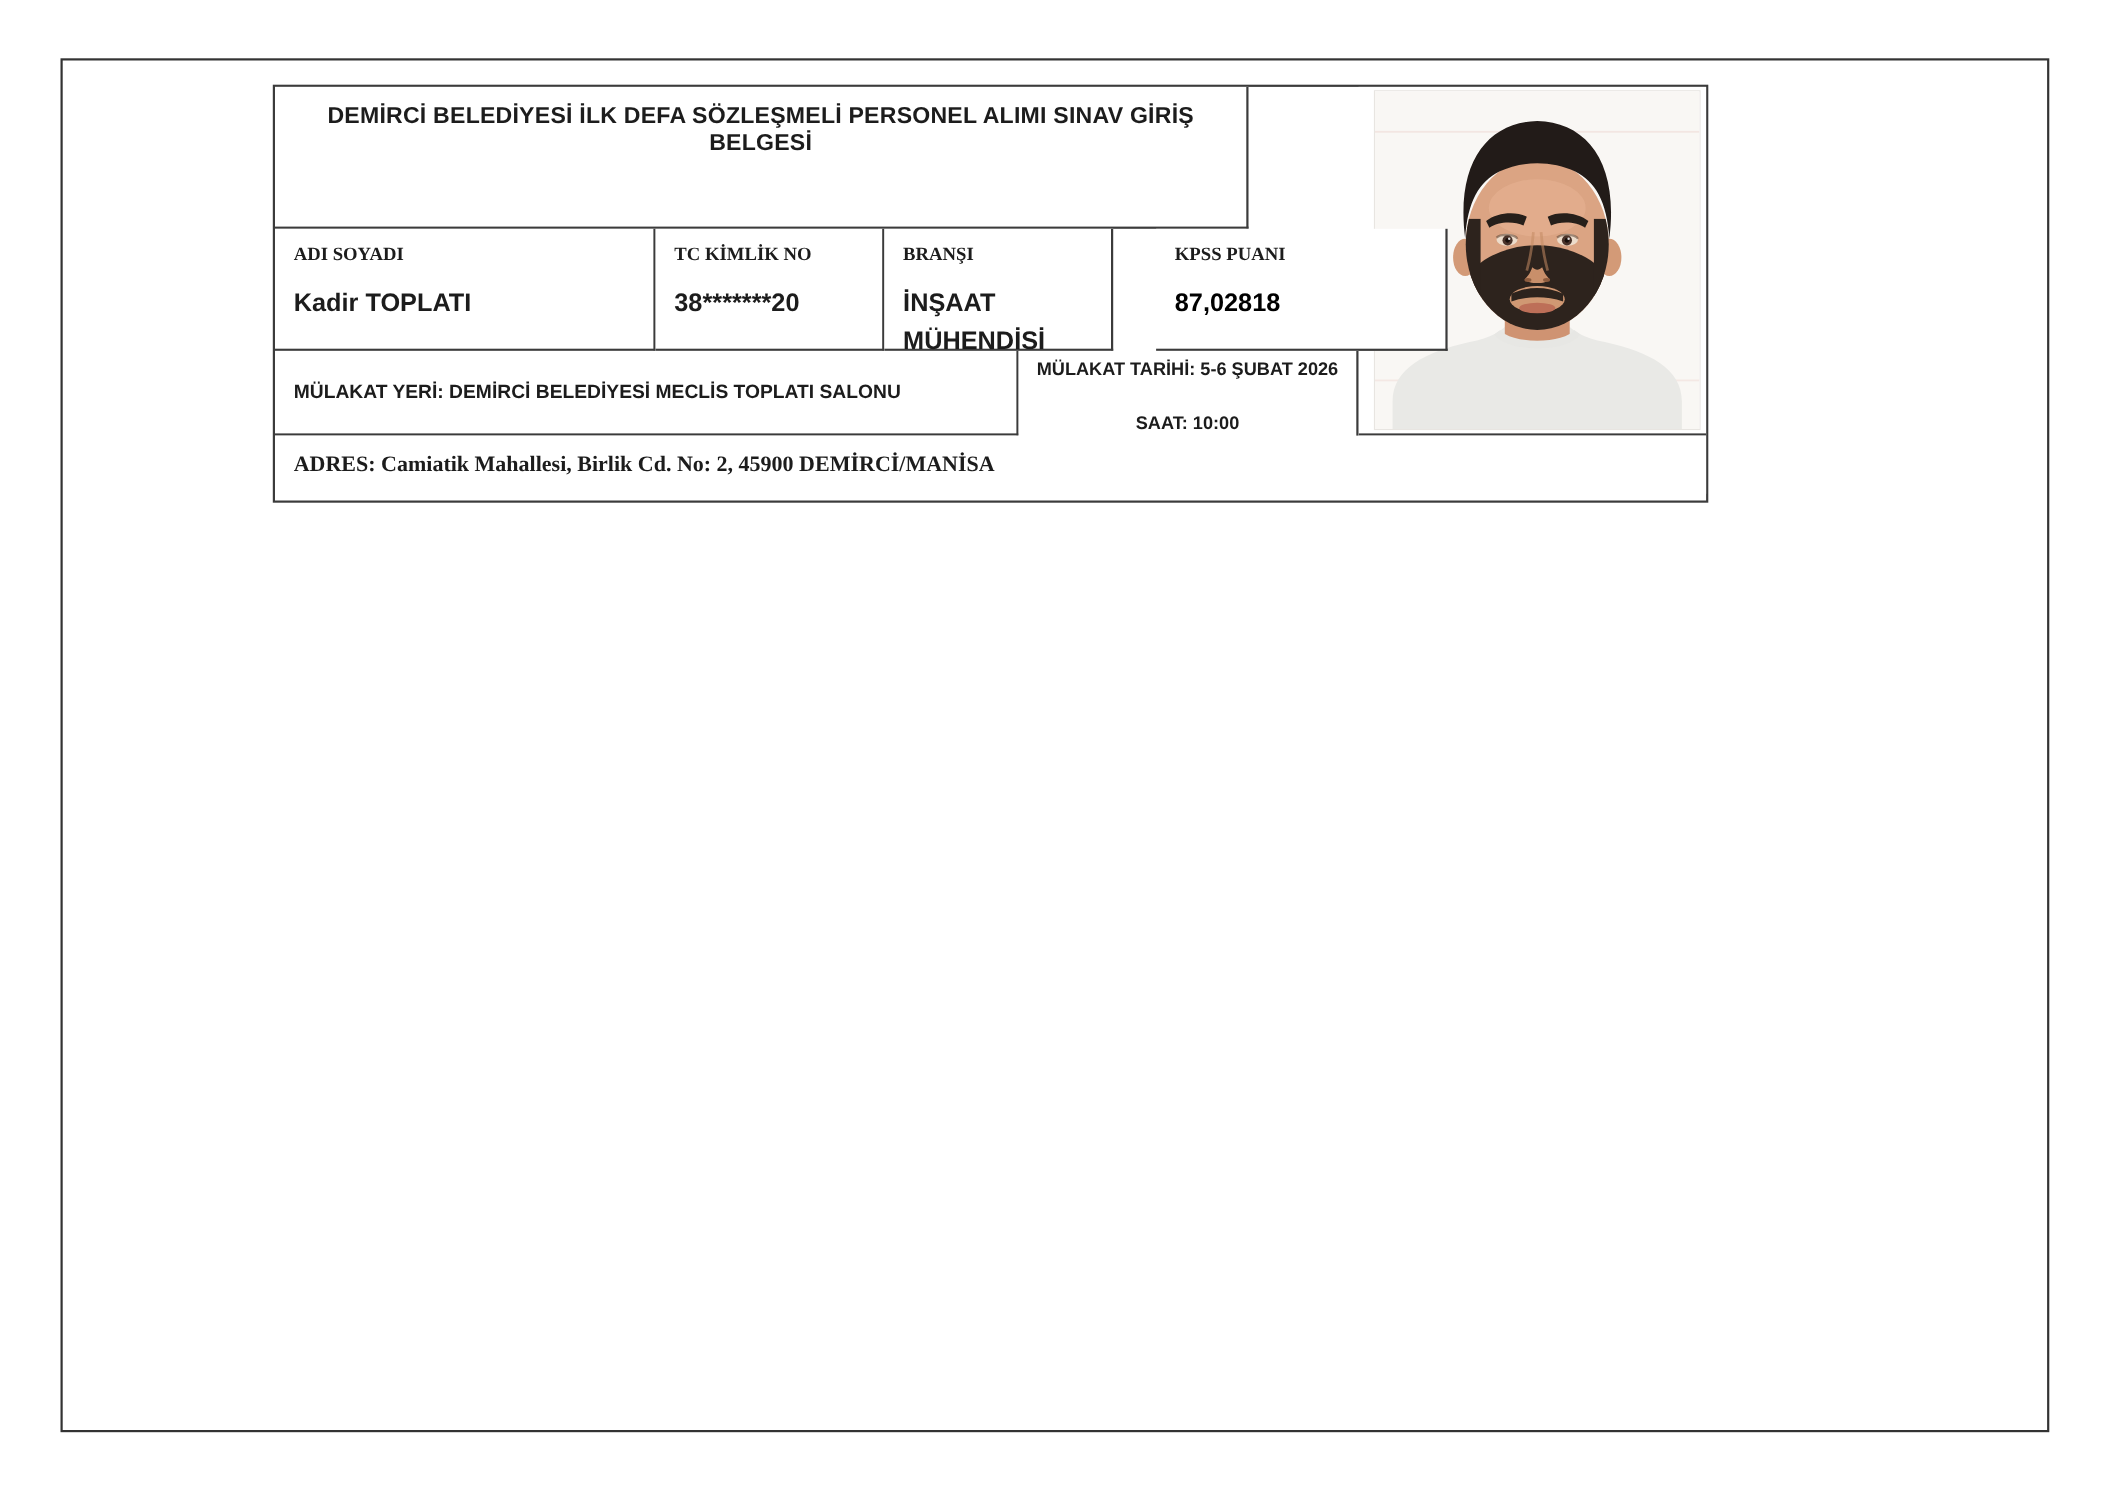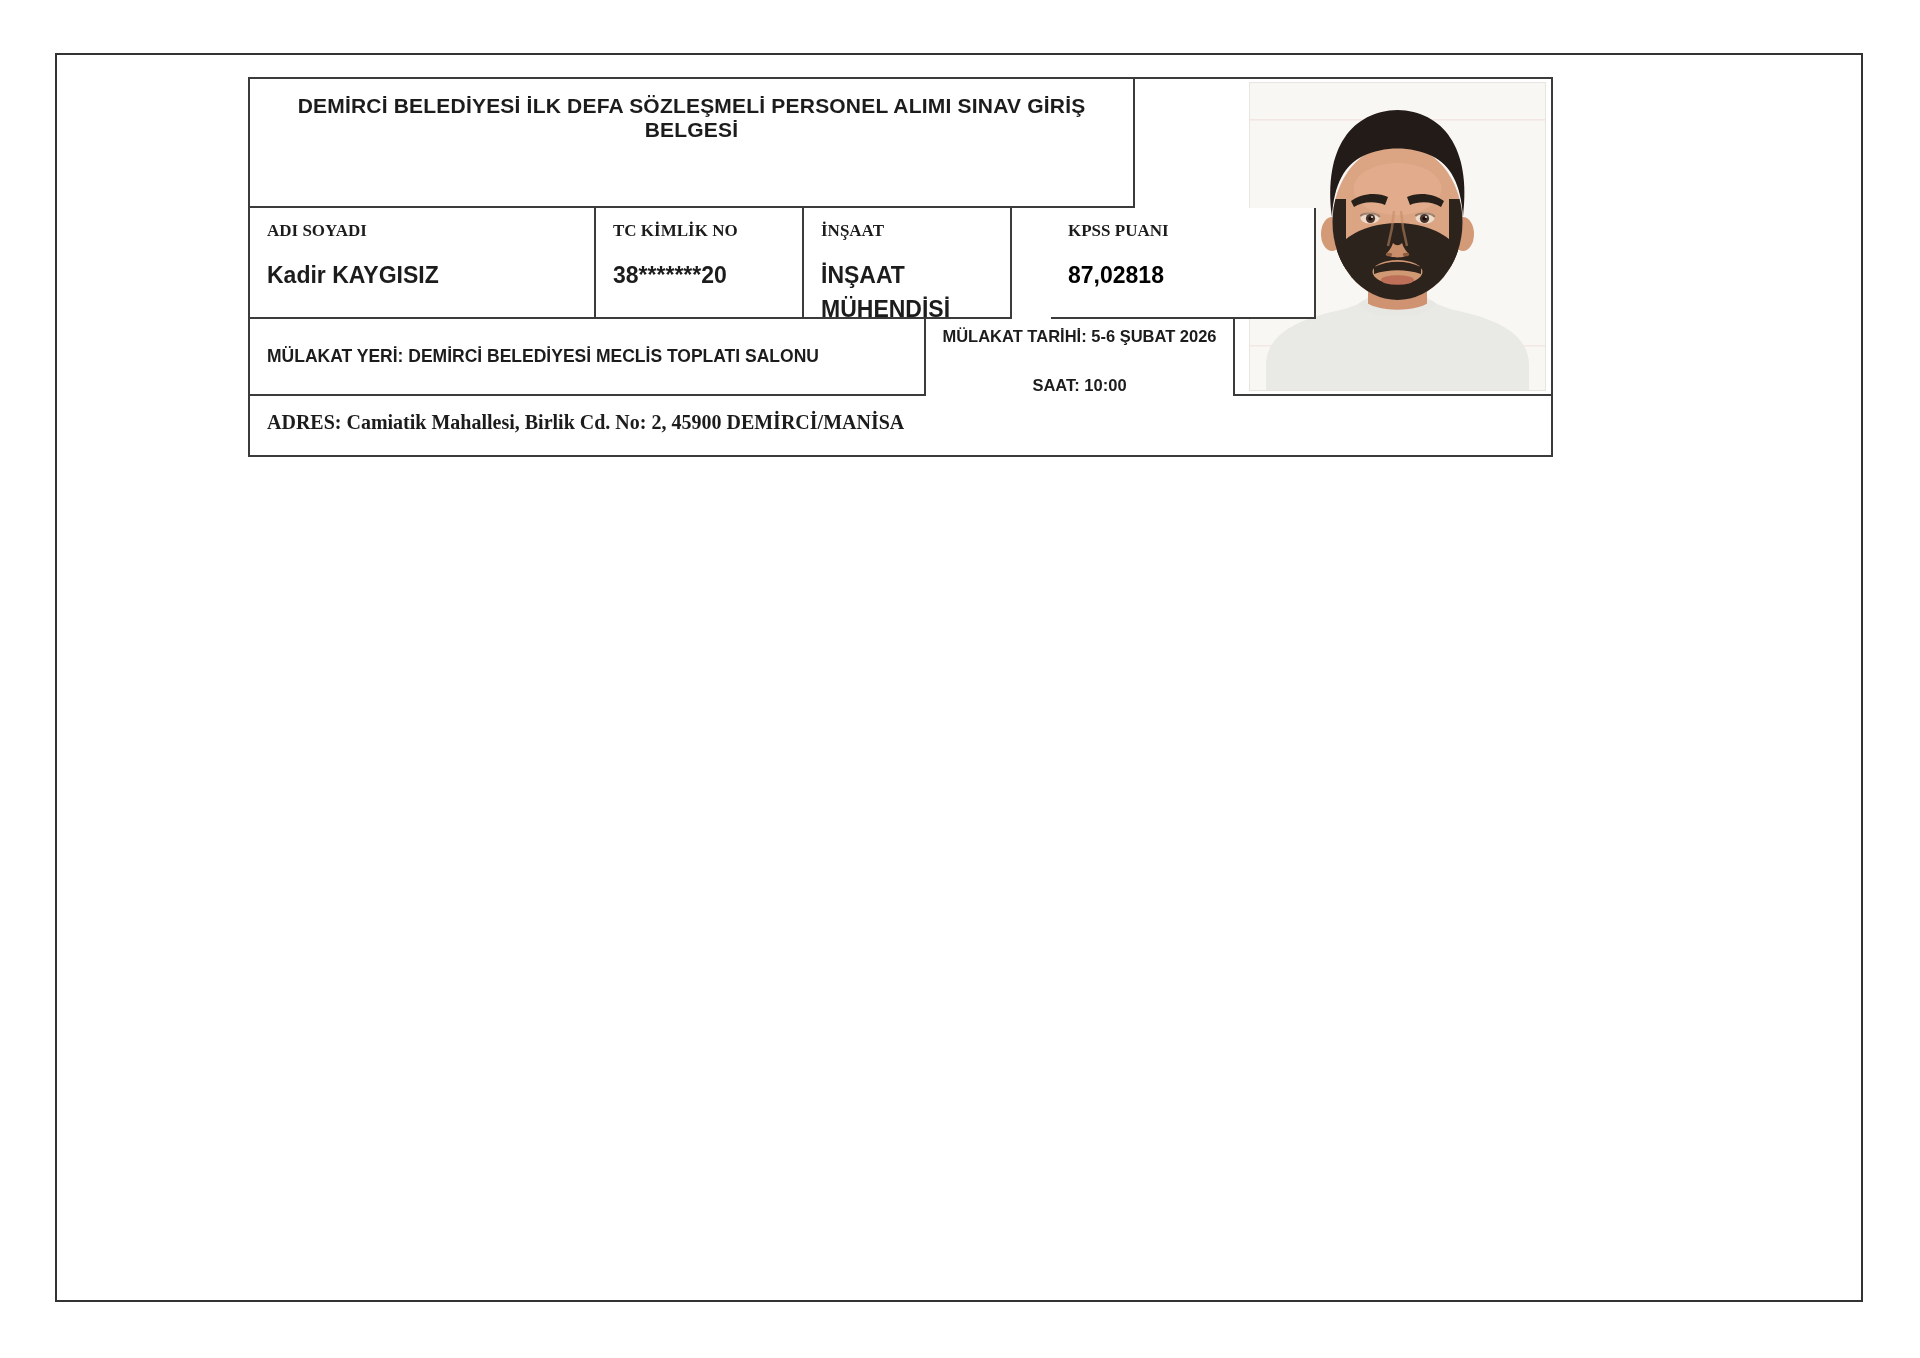--- a/index.html
+++ b/index.html
@@ -111,30 +111,30 @@
             <path d="M151,128 C152,142 154,152 157,163" stroke="#c38a63" stroke-width="2.5" fill="none" opacity="0.55"></path>
             <path d="M143,160 C141,166 138,169 136,171 C140,175.5 155,175.5 159,171 C157,169 154,166 152,160 C149,163 146,163 143,160 Z" fill="#c98f6a"></path>
             <ellipse cx="139" cy="171.5" rx="3.2" ry="1.8" fill="#8e5c3e"></ellipse>
             <ellipse cx="156" cy="171.5" rx="3.2" ry="1.8" fill="#8e5c3e"></ellipse>
           </svg>
         </div>
       </div>
 
       <div class="cell br bb" style="left:0; top:129px; width:346px; height:111px;">
         <div class="field-label">ADI SOYADI</div>
-        <div class="field-value">Kadir KAYGISIZ</div>
+        <div class="field-value">Kadir TOPLATI</div>
       </div>
 
       <div class="cell br bb" style="left:346px; top:129px; width:208px; height:111px;">
         <div class="field-label">TC KİMLİK NO</div>
         <div class="field-value">38*******20</div>
       </div>
 
       <div class="cell br bb" style="left:554px; top:129px; width:208px; height:111px;">
-        <div class="field-label">İNŞAAT</div>
+        <div class="field-label">BRANŞI</div>
         <div class="field-value">İNŞAAT MÜHENDİSİ</div>
       </div>
 
       <div class="cell br bb" style="left:762px; top:129px; width:265px; height:111px;margin-left:39px;">
         <div class="field-label">KPSS PUANI</div>
         <div class="field-value" style="color: #000000;">87,02818</div>
       </div>
 
       <div class="cell place-cell br bb" style="left:0; top:240px; width:676px; height:77px;">
         <span>MÜLAKAT YERİ: DEMİRCİ BELEDİYESİ MECLİS TOPLATI SALONU</span>

